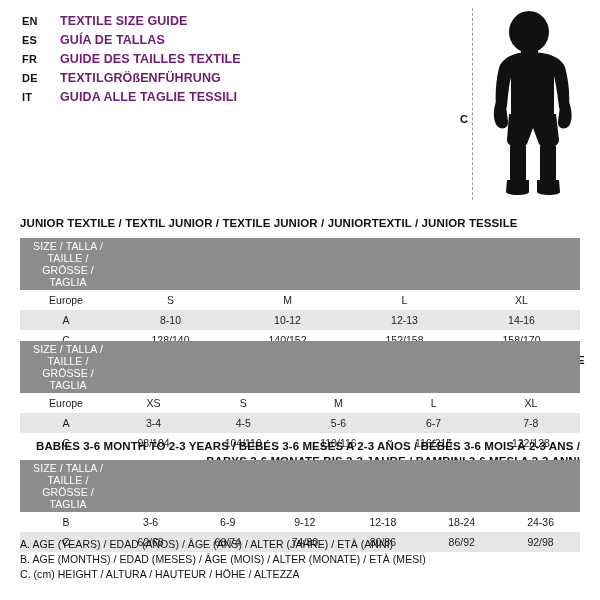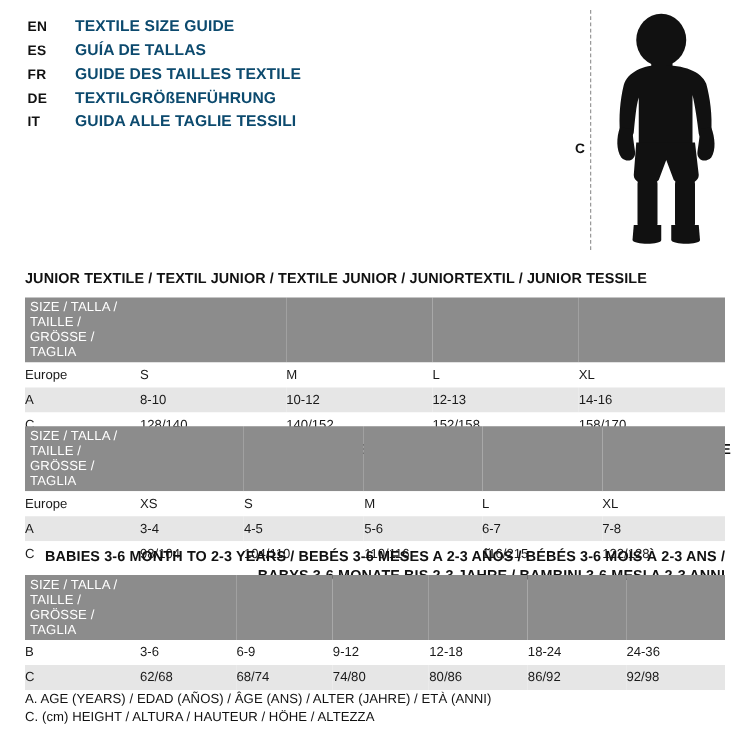--- a/index.html
+++ b/index.html
@@ -37,21 +37,21 @@
     width: 38px;
     font-size: 11px;
     font-weight: bold;
     letter-spacing: 0.2px;
     color: #111;
   }
   .lang-text {
     font-size: 12.5px;
     font-weight: bold;
     letter-spacing: 0.1px;
-    color: #0c4a6e;
+    color: #701a75;
   }
 
   
   .figure-area {
     position: absolute;
     left: 440px;
     top: 8px;
     width: 150px;
     height: 195px;
   }
@@ -93,20 +93,21 @@
     line-height: 15px;
   }
 
   
   table.size-table {
     position: absolute;
     border-collapse: collapse;
     width: 560px;
     left: 20px;
     font-size: 10.5px;
+    text-align: center;
   }
   table.size-table td {
     padding: 2px 0 2px 0;
     vertical-align: middle;
     height: 16px;
   }
   tr.header-row {
     background: #8c8c8c;
     color: #ffffff;
   }
@@ -316,16 +317,17 @@
       <td class="cell">74/80</td>
       <td class="cell">80/86</td>
       <td class="cell">86/92</td>
       <td class="cell">92/98</td>
     </tr>
   </tbody>
     </table>
 
   <div class="legend">
     <div>A. AGE (YEARS) / EDAD (AÑOS) / ÂGE (ANS) / ALTER (JAHRE) / ETÀ (ANNI)</div>
+    <div>B. AGE (MONTHS) / EDAD (MESES) / ÂGE (MOIS) / ALTER (MONATE) / ETÀ (MESI)</div>
     <div>C. (cm) HEIGHT / ALTURA / HAUTEUR / HÖHE / ALTEZZA</div>
   </div>
 
 </div>
 
 </body></html>

